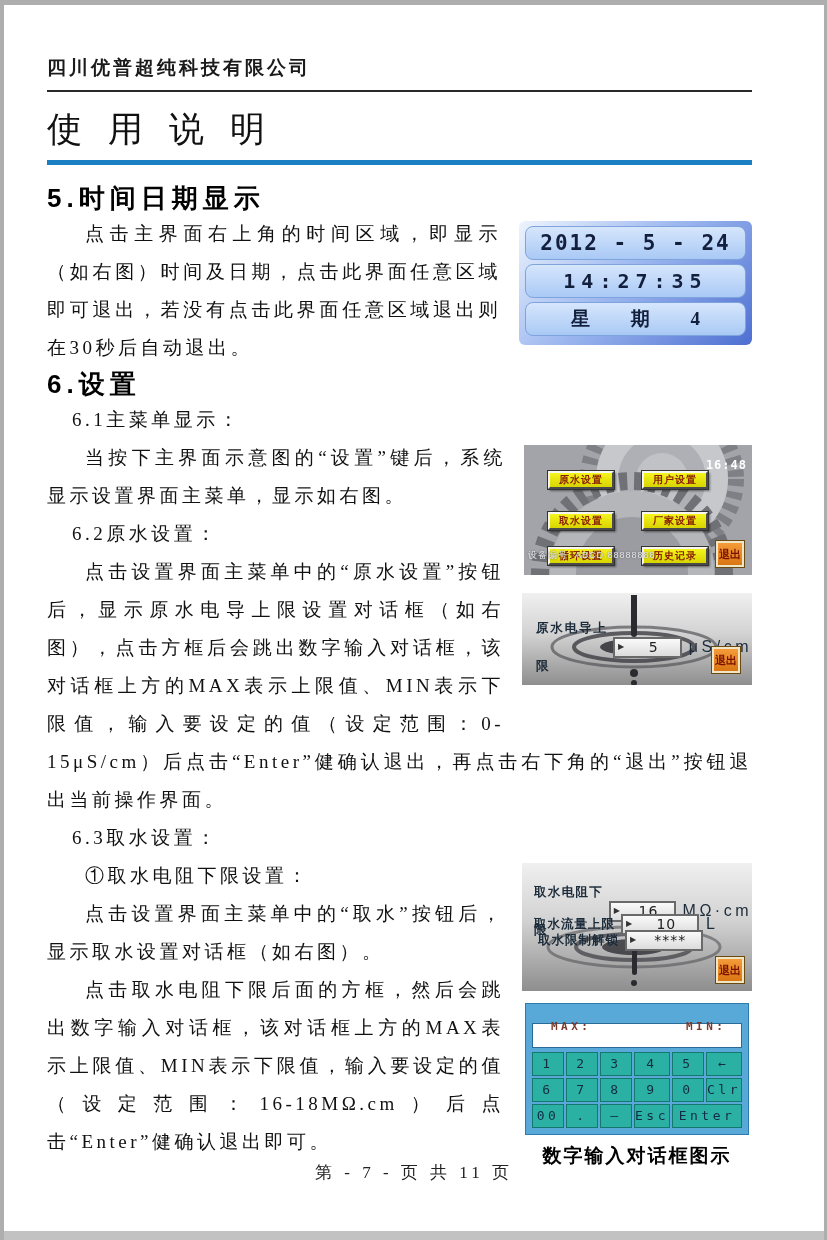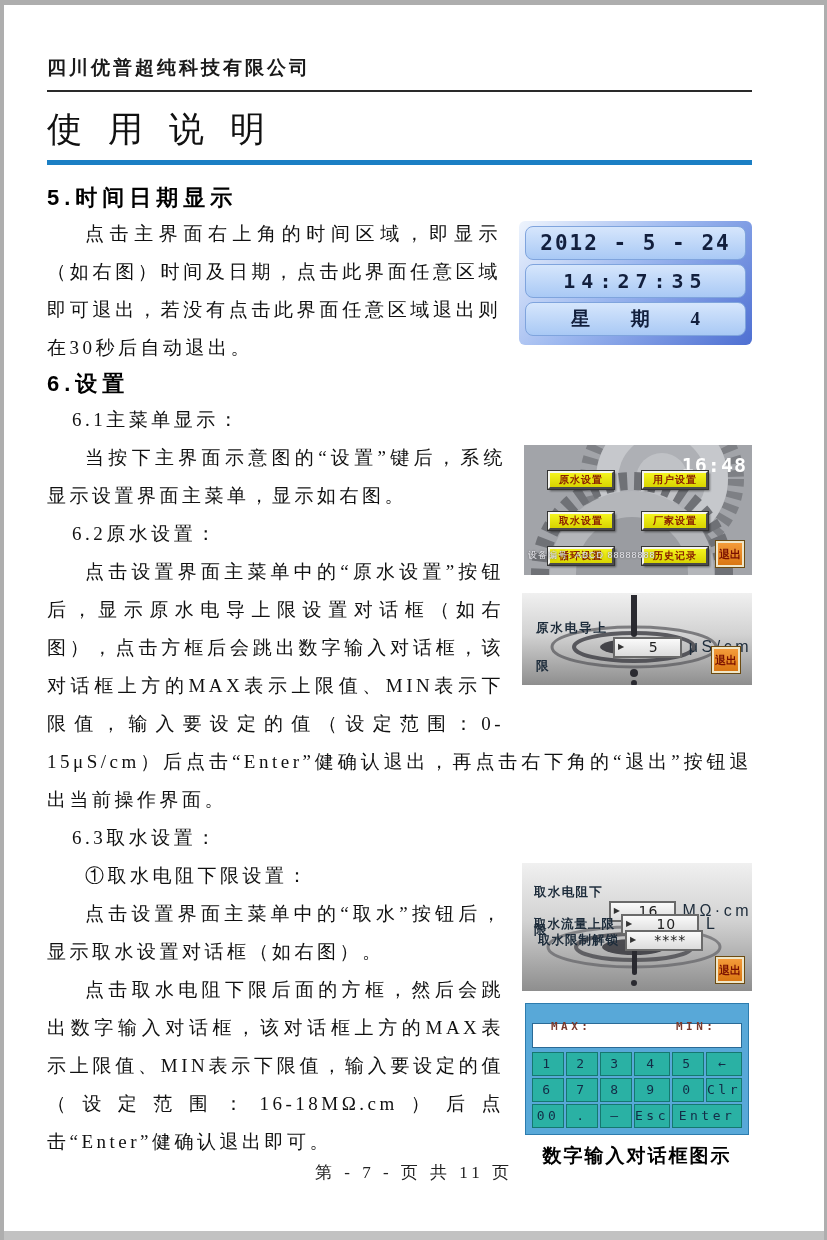--- a/index.html
+++ b/index.html
@@ -10,21 +10,21 @@
   .bottom-bar { position:absolute; left:0; right:0; bottom:0; height:9px; background:#c2c2c2; }
   .inner { padding:50px 72px 0 43px; }
 
   .company { font-family:"Liberation Sans", sans-serif; font-weight:bold; font-size:19px;
              letter-spacing:3px; color:#1a1a1a; padding-bottom:9px; border-bottom:2px solid #2a2a2a; }
   .doc-title { margin-top:14px; font-size:35px; letter-spacing:26px; color:#111; font-weight:normal; }
   .accent-bar { height:5px; margin-top:7px; }
 
   .content { margin-top:16px; font-size:19px; line-height:38px; letter-spacing:3.5px;
              color:#111; text-align:justify; }
-  h2.sec { font-family:"Liberation Sans", sans-serif; font-size:22px; letter-spacing:5px;
+  h2.sec { font-family:"Liberation Sans", sans-serif; font-size:26px; letter-spacing:5px;
            line-height:34px; color:#000; font-weight:bold; }
   .sub { text-indent:25px; }
   .para { text-indent:2em; }
 
   
   .fig { float:right; clear:right; margin:6px 0 12px 18px; position:relative; overflow:hidden; }
 
   
   .fig-clock { width:233px; height:124px; border-radius:6px; padding:5px 6px;
                background:linear-gradient(135deg,#eef4fd 0%,#9db8ef 45%,#4e6fd2 100%); }
@@ -33,21 +33,21 @@
              justify-content:center; color:#121f3d; }
   .lcd-row:last-child { margin-bottom:0; }
   .lcd-date { font-family:"DejaVu Sans Mono", monospace; font-weight:bold; font-size:21px; letter-spacing:2px; }
   .lcd-time { font-family:"DejaVu Sans Mono", monospace; font-weight:bold; font-size:20px; letter-spacing:6px; }
   .lcd-week { font-weight:bold; font-size:19px; letter-spacing:18px; text-indent:18px; }
 
   
   .fig-menu { width:228px; height:130px; background:linear-gradient(#b9bbbf,#85878c); }
   .fig-menu svg.bg { position:absolute; left:0; top:0; }
   .menu-time { position:absolute; top:1px; right:5px; color:#fff;
-               font-family:"DejaVu Sans Mono", monospace; font-weight:bold; font-size:20px; letter-spacing:1px; }
+               font-family:"DejaVu Sans Mono", monospace; font-weight:bold; font-size:12px; letter-spacing:1px; }
   .mbtn { position:absolute; width:66px; height:18px; background:linear-gradient(#f4f41e,#d8d400);
           border-top:2px solid #f6f6ee; border-left:2px solid #f6f6ee;
           border-bottom:2px solid #4a4a4a; border-right:2px solid #4a4a4a;
           box-shadow:0 0 0 1px #333, 2px 2px 2px rgba(0,0,0,.45);
           color:#8b2000; font-weight:bold; font-size:10px; letter-spacing:1px;
           display:flex; align-items:center; justify-content:center; font-family:"Liberation Sans", sans-serif; }
   .m0{left:24px;top:26px} .m1{left:118px;top:26px}
   .m2{left:24px;top:67px} .m3{left:118px;top:67px}
   .m4{left:24px;top:102px} .m5{left:118px;top:102px}
   .exit-btn { position:absolute; width:28px; height:26px;
@@ -76,21 +76,21 @@
   .ripple { position:absolute; left:0; bottom:0; }
   .raw-exit { right:12px; bottom:12px; }
   .intake-exit { right:8px; bottom:8px; }
 
   
   .fig-stack { width:230px; }
   .keypad { width:224px; margin:0 auto; background:#58a8d8; border:1px solid #2d7cae; padding:4px 6px 6px; }
   .kp-labels { position:relative; height:14px; font-family:"DejaVu Sans Mono", monospace;
                font-weight:bold; font-size:11px; color:#79382b; }
   .kp-max { position:absolute; left:19px; top:0; }
-  .kp-min { position:absolute; left:144px; top:0; }
+  .kp-min { position:absolute; left:154px; top:0; }
   .kp-display { height:25px; background:#fff; border:1px solid #2a6a96; margin-top:1px; }
   .kp-grid { margin-top:4px; display:grid; grid-template-columns:repeat(6,1fr); gap:2px; }
   .key { height:24px; background:#2ab1a4; border:1px solid #15786f; color:#132c47;
          font-family:"DejaVu Sans Mono", monospace; font-size:13px; display:flex;
          align-items:center; justify-content:center; }
   .key-enter { grid-column:span 2; }
   .kp-caption { margin-top:8px; text-align:center; font-family:"Liberation Sans", sans-serif;
                 font-weight:bold; font-size:19px; letter-spacing:2px; color:#000; line-height:26px; }
 
   .footer { position:absolute; left:0; right:0; bottom:56px; text-align:center;

